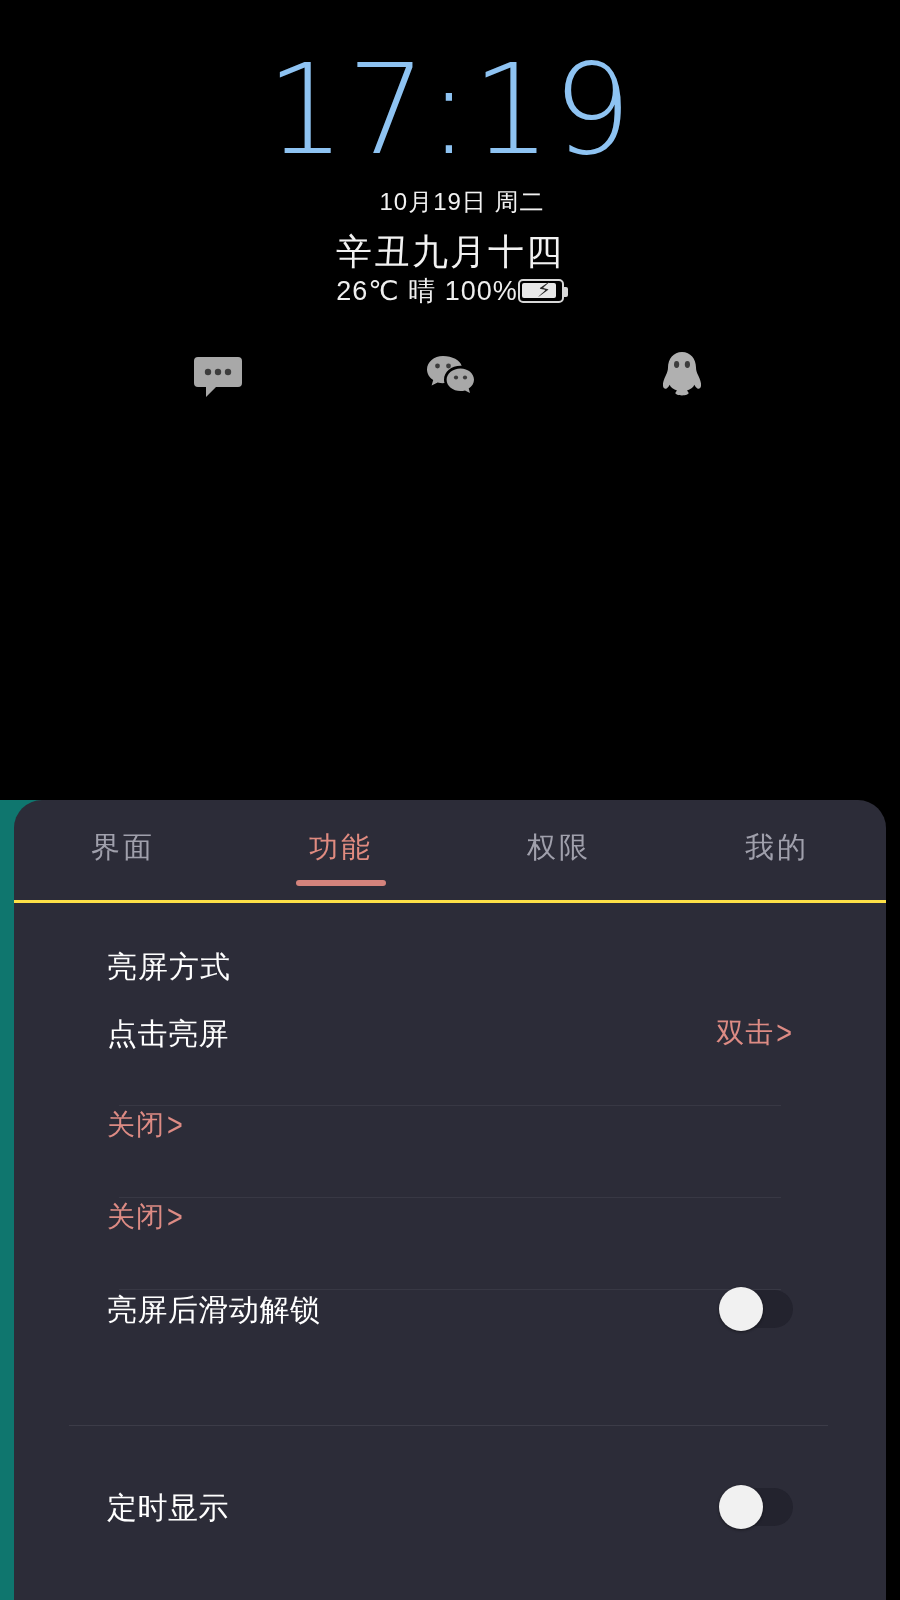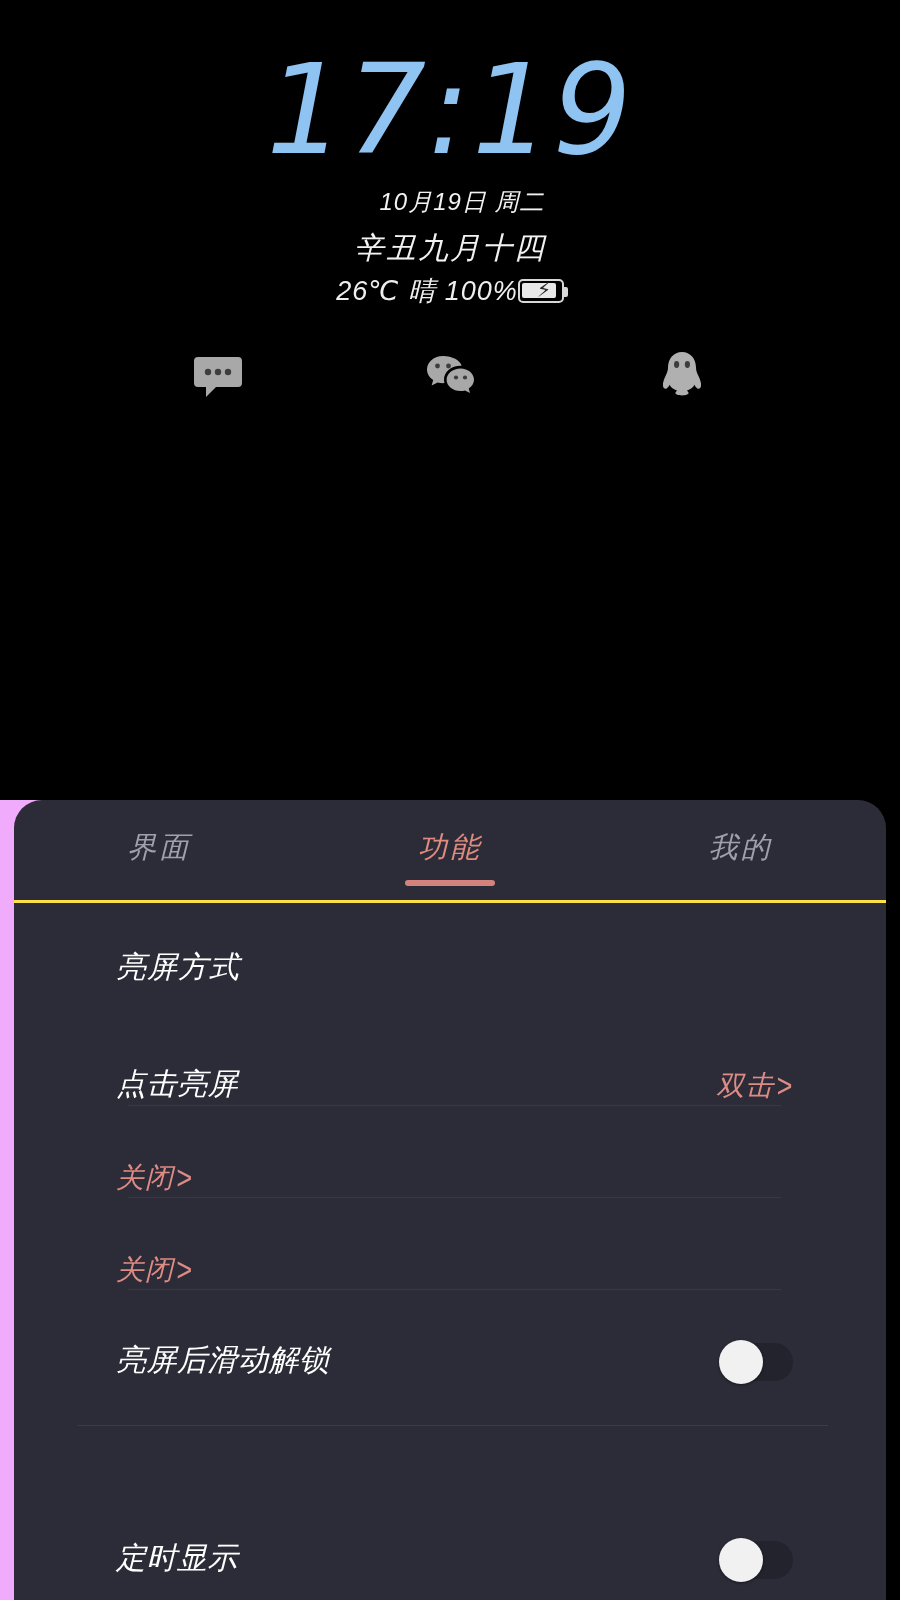--- a/index.html
+++ b/index.html
@@ -6,22 +6,21 @@
   * { margin:0; padding:0; box-sizing:border-box; }
   html, body {
     width:900px; height:1600px;
     background:#000;
     font-family:"Liberation Sans","DejaVu Sans",sans-serif;
     overflow:hidden;
   }
   #screen {
     position:relative;
     width:766px; height:1600px;
-    background:#f0abfc;
-    font-style:italic;
+    background:#0f766e;
   }
 
   
   #lockscreen {
     position:absolute; left:0; top:0; width:900px; height:800px;
     background:#000;
   }
   #clock {
     position:absolute; top:48px; left:0; width:900px;
     text-align:center;
@@ -35,21 +34,21 @@
   #date-line {
     position:absolute; top:186px; left:12px; width:900px;
     text-align:center;
     font-size:24px;
     color:#f2f2f2;
     letter-spacing:1px;
   }
   #lunar-line {
     position:absolute; top:228px; left:0; width:900px;
     text-align:center;
-    font-size:30px;
+    font-size:36px;
     color:#f2f2f2;
     letter-spacing:2px;
   }
   #status-line {
     position:absolute; top:273px; left:0; width:900px;
     text-align:center;
     font-size:27px;
     color:#efefef;
     letter-spacing:1px;
     display:flex; align-items:center; justify-content:center; 
@@ -122,33 +121,33 @@
     position:absolute;
     bottom:14px; left:50%;
     transform:translateX(-50%);
     width:90px; height:6px;
     border-radius:3px;
     background:#d4837c;
   }
   .tab-underline { display:none; }
   .tab.active .tab-underline { display:block; }
 
-  #settings-body { position:relative; padding-top:0;margin-left:9px; }
+  #settings-body { position:relative; padding-top:0; }
 
   .section-title {
     padding:44px 0 26px 93px;
     font-size:30px;
     color:#ffffff;
     letter-spacing:1px;
   }
   .row {
     position:relative;
     height:91px;
     display:flex;
-    align-items:flex-end;
+    align-items:flex-start;
     padding:0 93px;
     cursor:pointer;
   }
   .row-label {
     font-size:30px;
     color:#ffffff;
     letter-spacing:0.5px;
     flex:1;
   }
   .row-value {
@@ -257,20 +256,24 @@
     <div id="tabbar">
       <div class="tab">
         <span>界面</span>
 
       </div>
       <div class="tab active">
         <span>功能</span>
         <span class="tab-underline"></span>
       </div>
       <div class="tab">
+        <span>权限</span>
+
+      </div>
+      <div class="tab">
         <span>我的</span>
 
       </div>
     </div>
 
     <div id="settings-body">
 
       <div class="section-title">亮屏方式</div>
 
       <div class="row">

